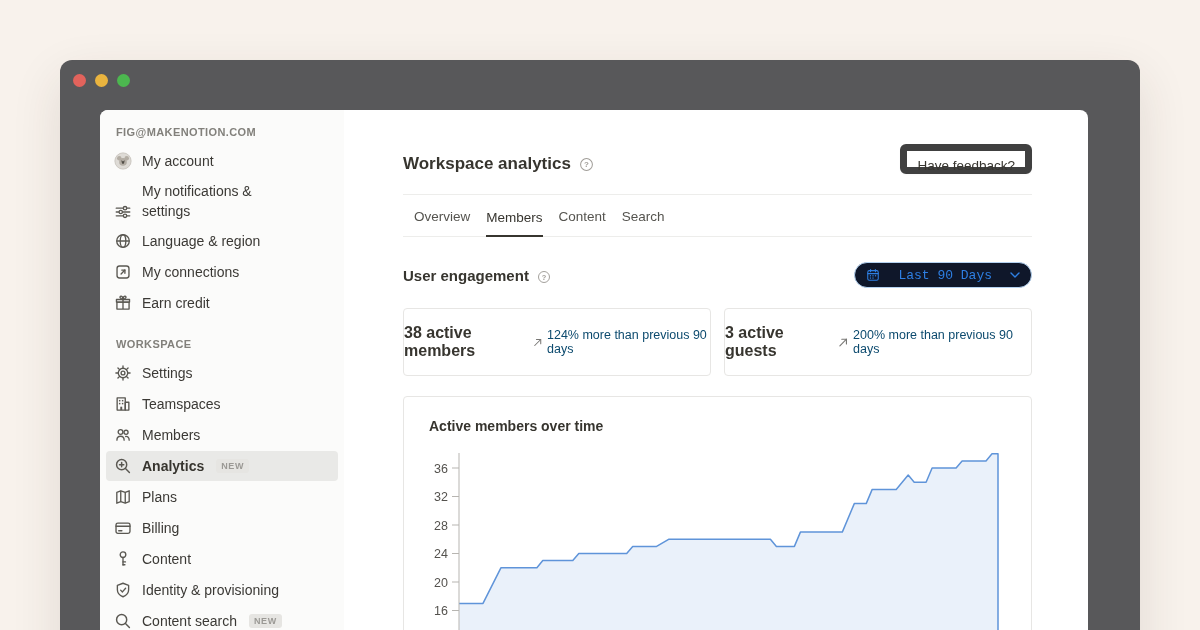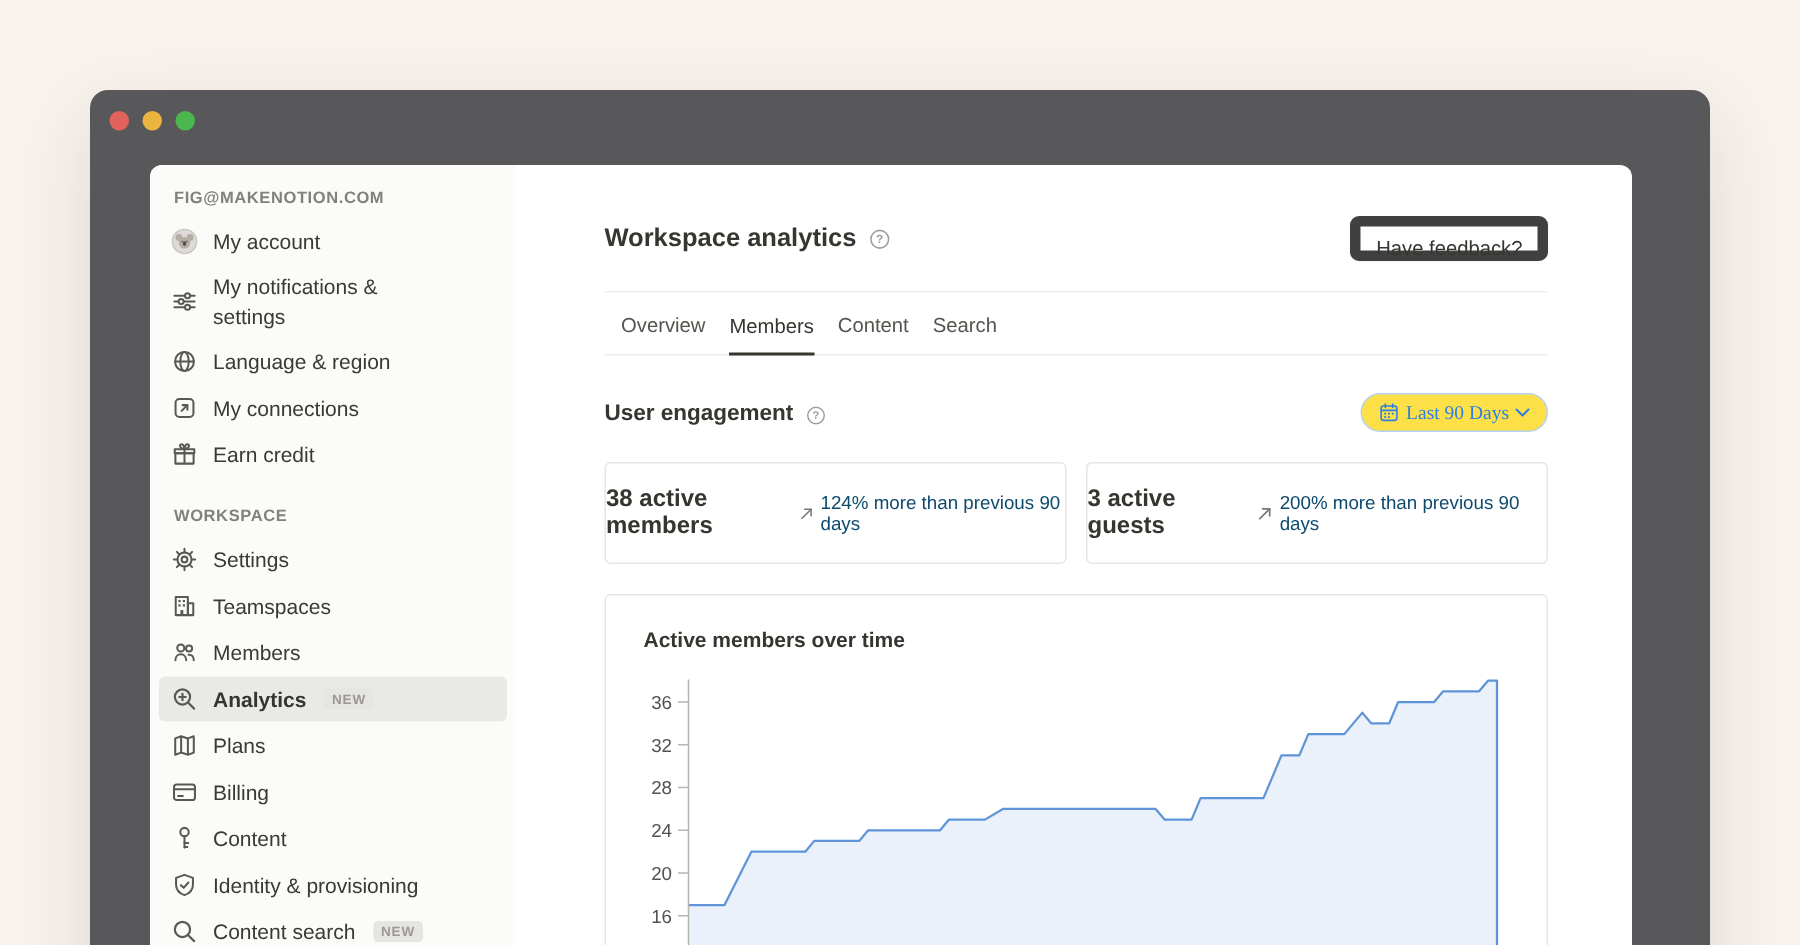--- a/index.html
+++ b/index.html
@@ -30,32 +30,32 @@
   .sec-label {
     font-size:11px; font-weight:700; color:#82807b; letter-spacing:.4px;
     padding:0 16px; margin:4px 0 8px;
   }
   .sec-label.ws { margin-top:20px; }
   .side-item {
     display:flex; align-items:center; gap:10px; height:30px;
     margin:0 6px 1px 6px; padding:0 8px; border-radius:4px;
     font-size:14px; color:#3b3935; cursor:pointer;
   }
-  .side-item.tall { height:auto; padding:4px 8px; align-items:center; }
+  .side-item.tall { height:auto; padding:4px 8px; align-items:flex-end; }
   .side-item .lbl { white-space:nowrap; }
   .side-item.tall .lbl { white-space:normal; width:148px; line-height:20px; }
   .side-item.active { background:#e9e9e7; font-weight:700; color:#37352f; }
   .ic { width:18px; height:18px; flex-shrink:0; color:#5a5852; display:block; }
   .badge {
     font-size:9px; font-weight:600; letter-spacing:.6px; color:#9b9995;
     background:#e6e5e2; border-radius:3px; padding:2px 5px; margin-left:2px;
   }
   
   .main { flex:1; padding:0 58px 0 59px; }
-  .header-row { margin-top:34px; display:flex; align-items:center; justify-content:space-between; height:30px; }
+  .header-row { margin-top:34px; display:flex; align-items:flex-end; justify-content:space-between; height:30px; }
   .title-wrap { display:flex; align-items:center; gap:8px; }
   .page-title { font-size:17px; font-weight:700; }
   .help-ic { width:15px; height:15px; display:block; }
   .feedback-btn {
     display:flex; align-items:center; gap:7px; height:30px; padding:0 10px;
     background:#fff; border:7px solid #404040; border-radius:6px;
     font-size:13.5px; font-weight:500; color:#37352f; cursor:pointer;
     box-shadow:0 1px 2px rgba(0,0,0,.03);
     font-family:inherit;
     flex-direction:column;
@@ -64,23 +64,23 @@
   .tabs { display:flex; gap:16px; padding-left:11px; border-bottom:1px solid #ededeb; }
   .tab {
     padding:14px 0 12px; font-size:13.5px; color:#55544f; cursor:pointer;
     background:none; border:none; font-family:inherit;
   }
   .tab.active { color:#37352f; font-weight:500; border-bottom:2px solid #37352f; padding-bottom:10px; margin-bottom:-1px; }
   .engage-row { margin-top:22px; display:flex; align-items:center; justify-content:space-between; height:32px; }
   .engage-left { display:flex; align-items:flex-end; gap:8px; }
   .section-title { font-size:15px; font-weight:700; }
   .date-pill {
-    display:flex; align-items:center; gap:4px; height:26px; padding:0 11px;
-    border:1px solid #b4d2f1; border-radius:20px; background:#fde047;
-    color:#2e7fe3; font-size:13px; font-weight:500; cursor:pointer; font-family:Liberation Serif, serif;
+    display:flex; align-items:center; gap:18px; height:26px; padding:0 11px;
+    border:1px solid #b4d2f1; border-radius:20px; background:#0f172a;
+    color:#2e7fe3; font-size:13px; font-weight:500; cursor:pointer; font-family:Liberation Mono, monospace;
   }
   .stats-row { display:flex; gap:13px; margin-top:17px; }
   .stat-card {
     flex:1; height:68px; border:1px solid #e7e6e4; border-radius:4px;
     display:flex; flex-direction:row; align-items:center; justify-content:center; gap:5px;
     background:#fff;
   }
   .stat-headline { font-size:16px; font-weight:700; }
   .stat-delta { display:flex; align-items:center; gap:5px; font-size:12.5px; color:#0c4a6e; }
   .chart-card {

